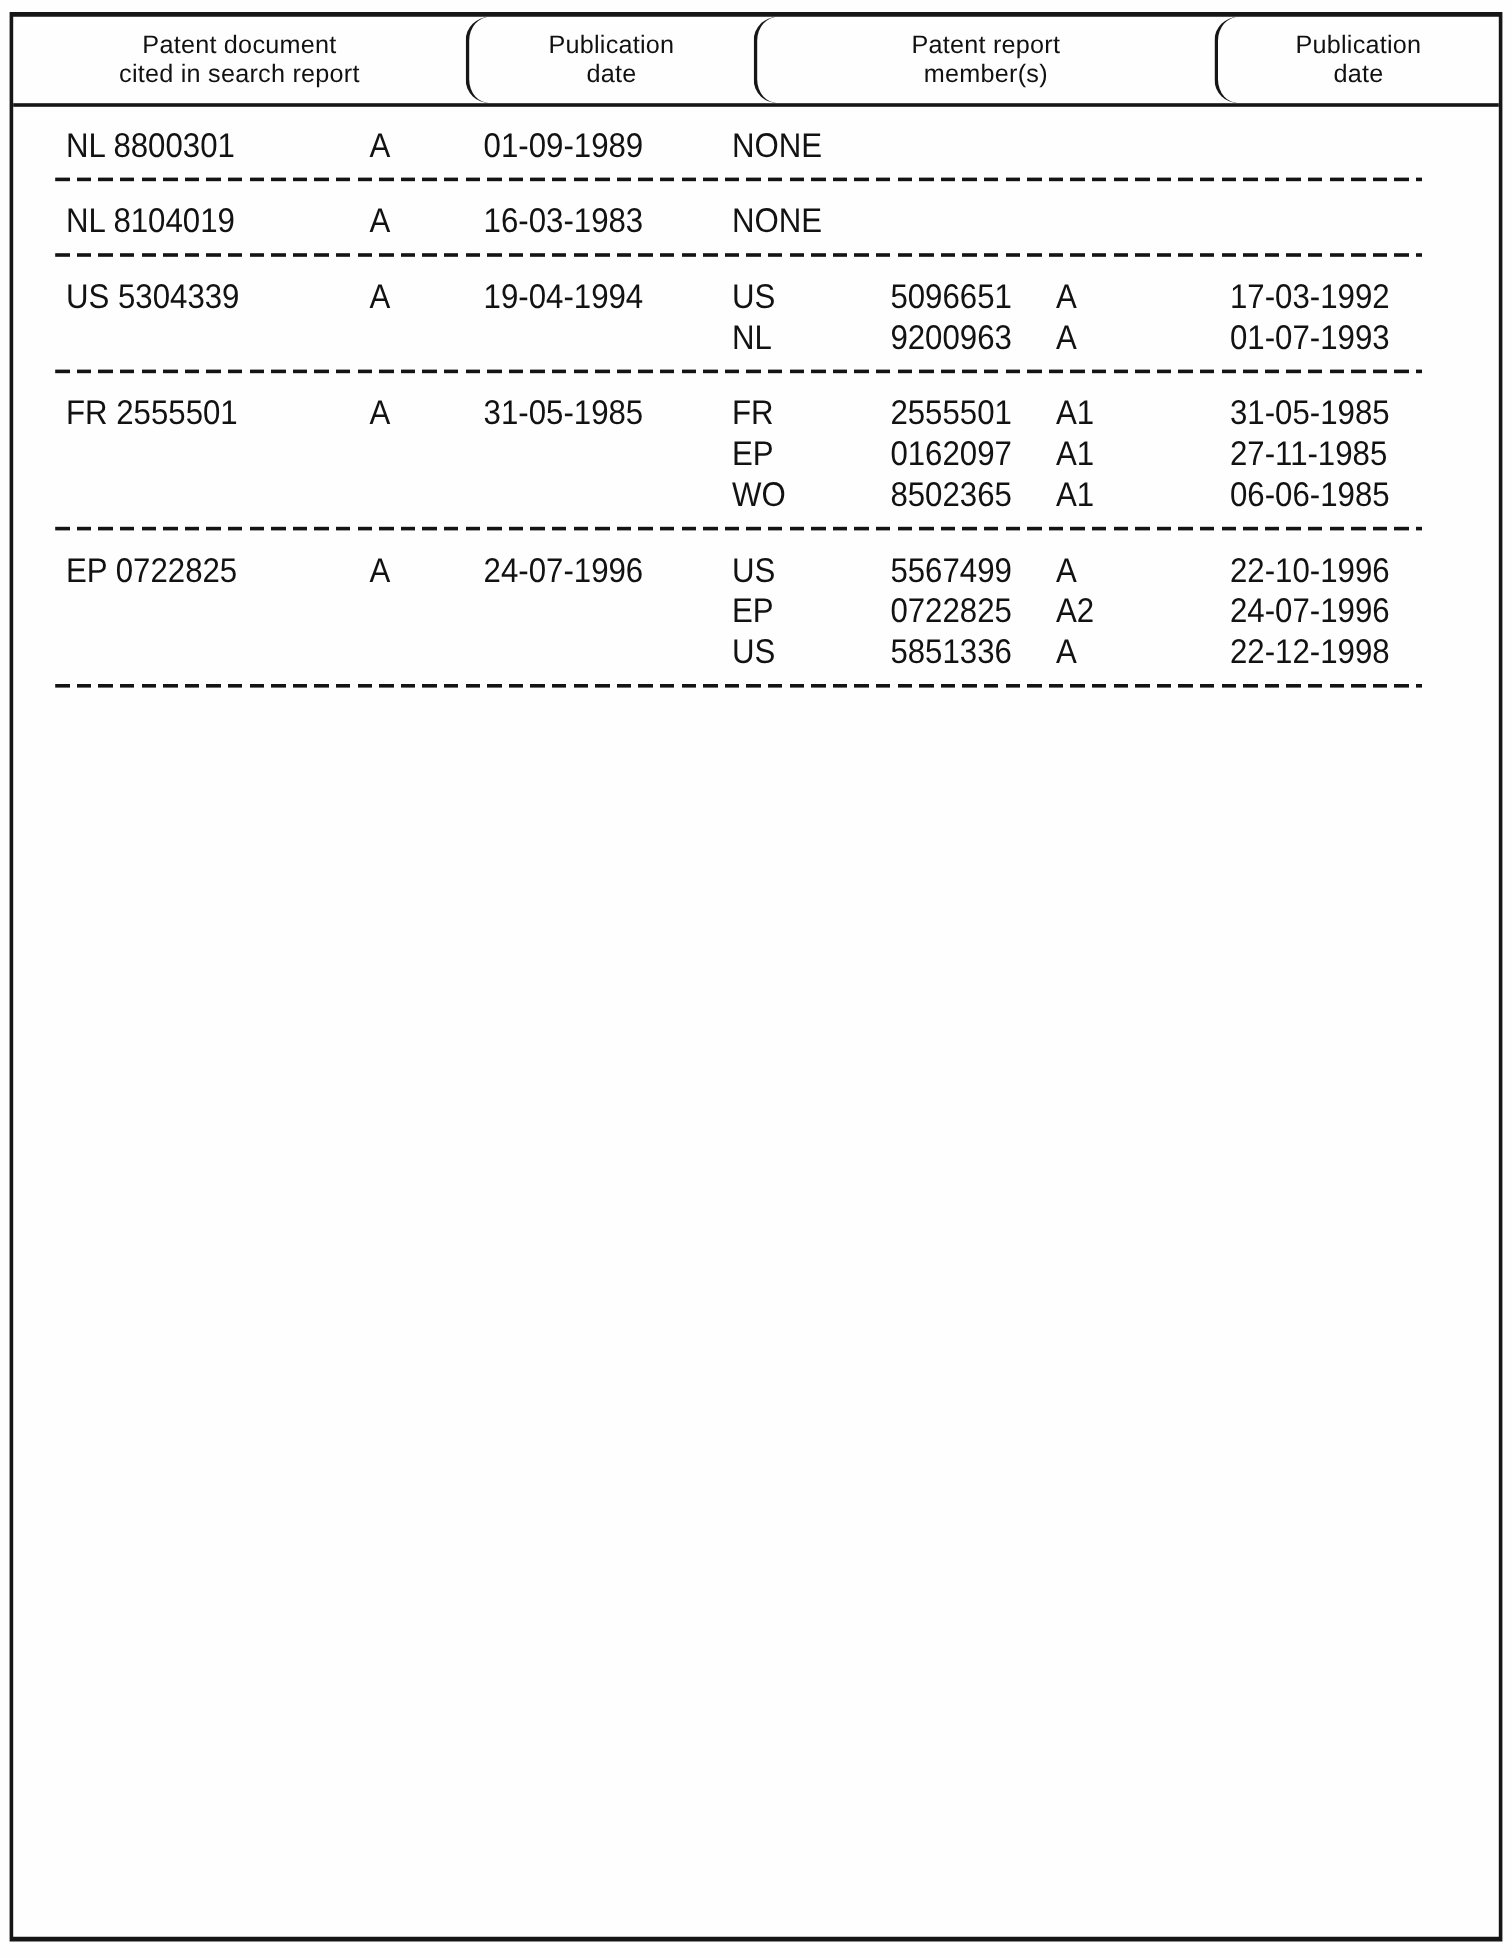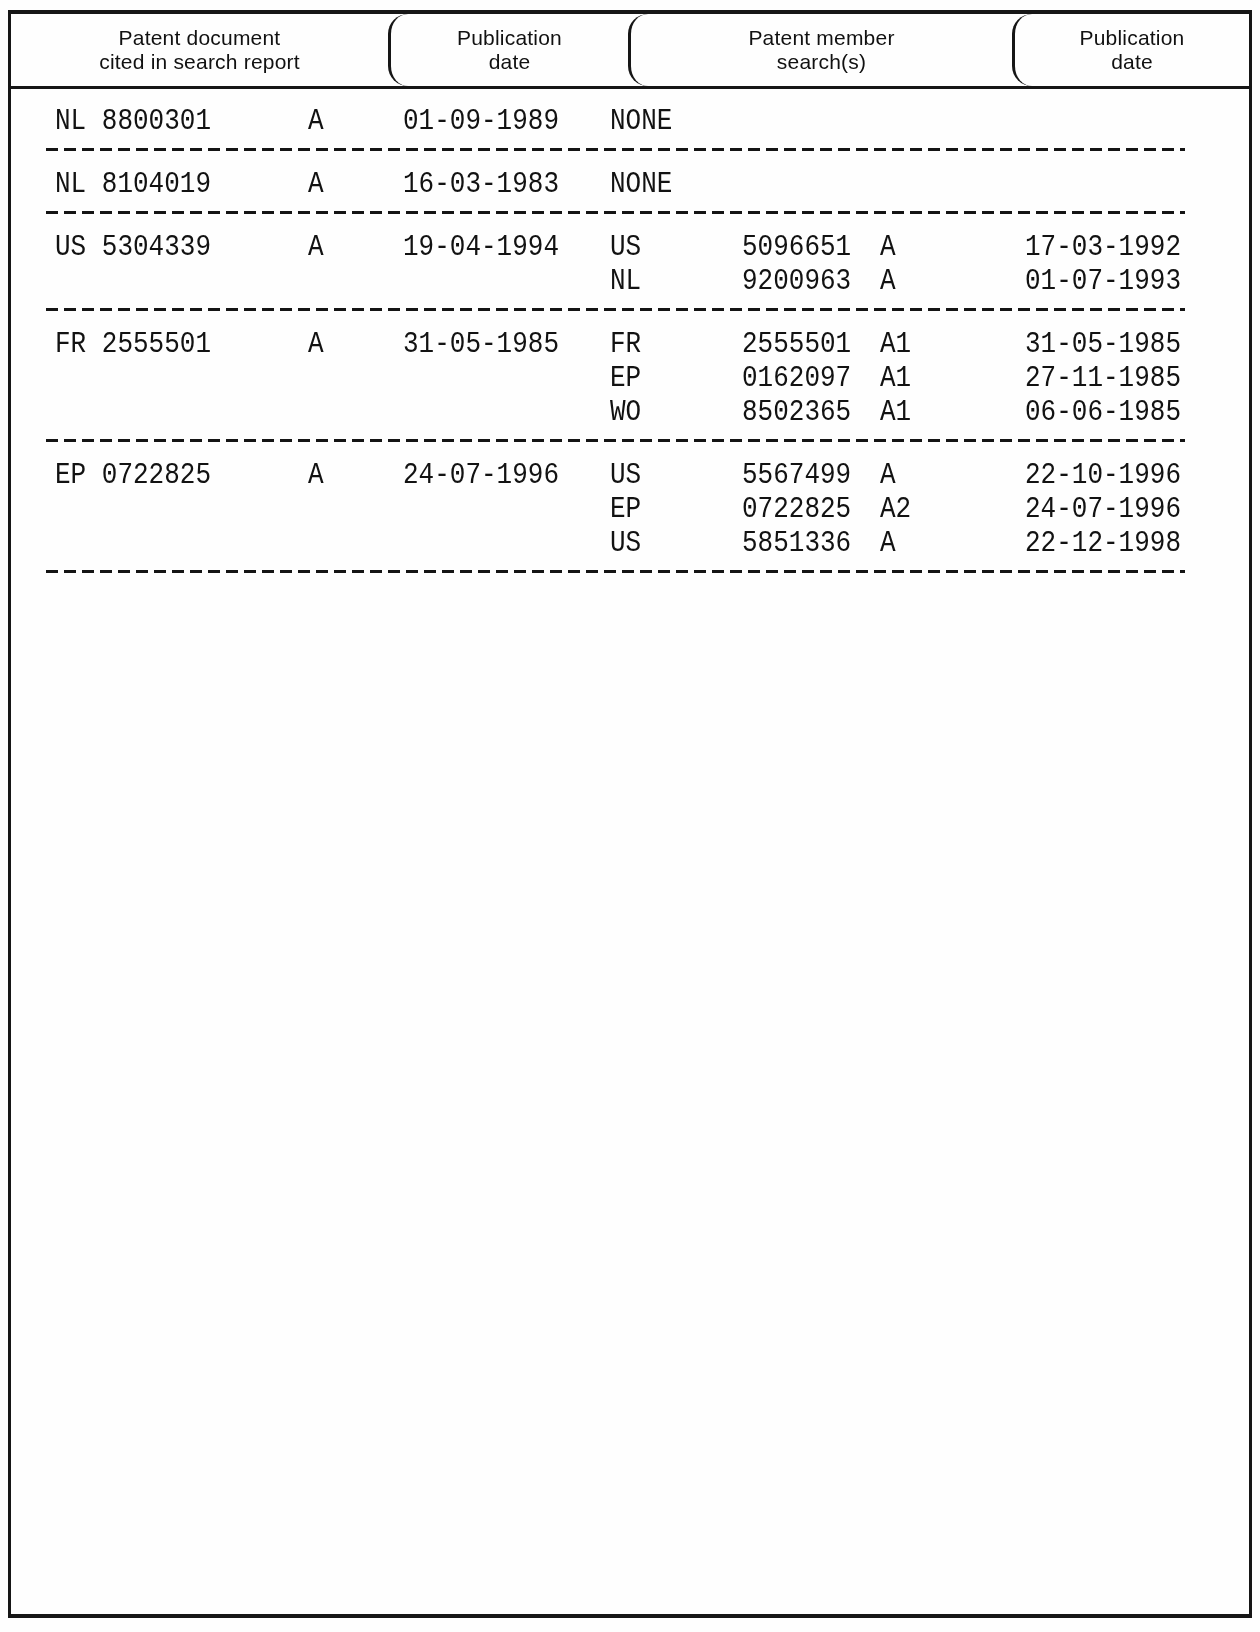--- a/index.html
+++ b/index.html
@@ -48,21 +48,21 @@
   .hcell + .hcell { border-left: 3px solid #161616; border-radius: 20px; }
   .hc-1 { width: 377px; align-items: center; }
   .hc-2 { width: 240px; }
   .hc-3 { width: 384px; }
   .hc-4 { width: 237px; }
 
   
   .tbody {
     position: relative;
     padding-top: 15px;
-    font-family: Liberation Mono, monospace;
+    font-family: Liberation Sans, sans-serif;
     font-size: 26px;
     color: #121212;
   }
   .row { position: relative; }
   .line { position: relative; height: 34px; }
   .line span {
     position: absolute;
     top: 0;
     line-height: 34px;
     white-space: pre;
@@ -86,22 +86,22 @@
     <div class="header">
       <div class="hcell hc-1">
         <span>Patent document</span>
         <span>cited in search report</span>
       </div>
       <div class="hcell hc-2">
         <span>Publication</span>
         <span>date</span>
       </div>
       <div class="hcell hc-3">
-        <span>Patent member</span>
-        <span>search(s)</span>
+        <span>Patent report</span>
+        <span>member(s)</span>
       </div>
       <div class="hcell hc-4">
         <span>Publication</span>
         <span>date</span>
       </div>
     </div>
 
     <div class="tbody">
         <div class="row">
           <div class="line">

